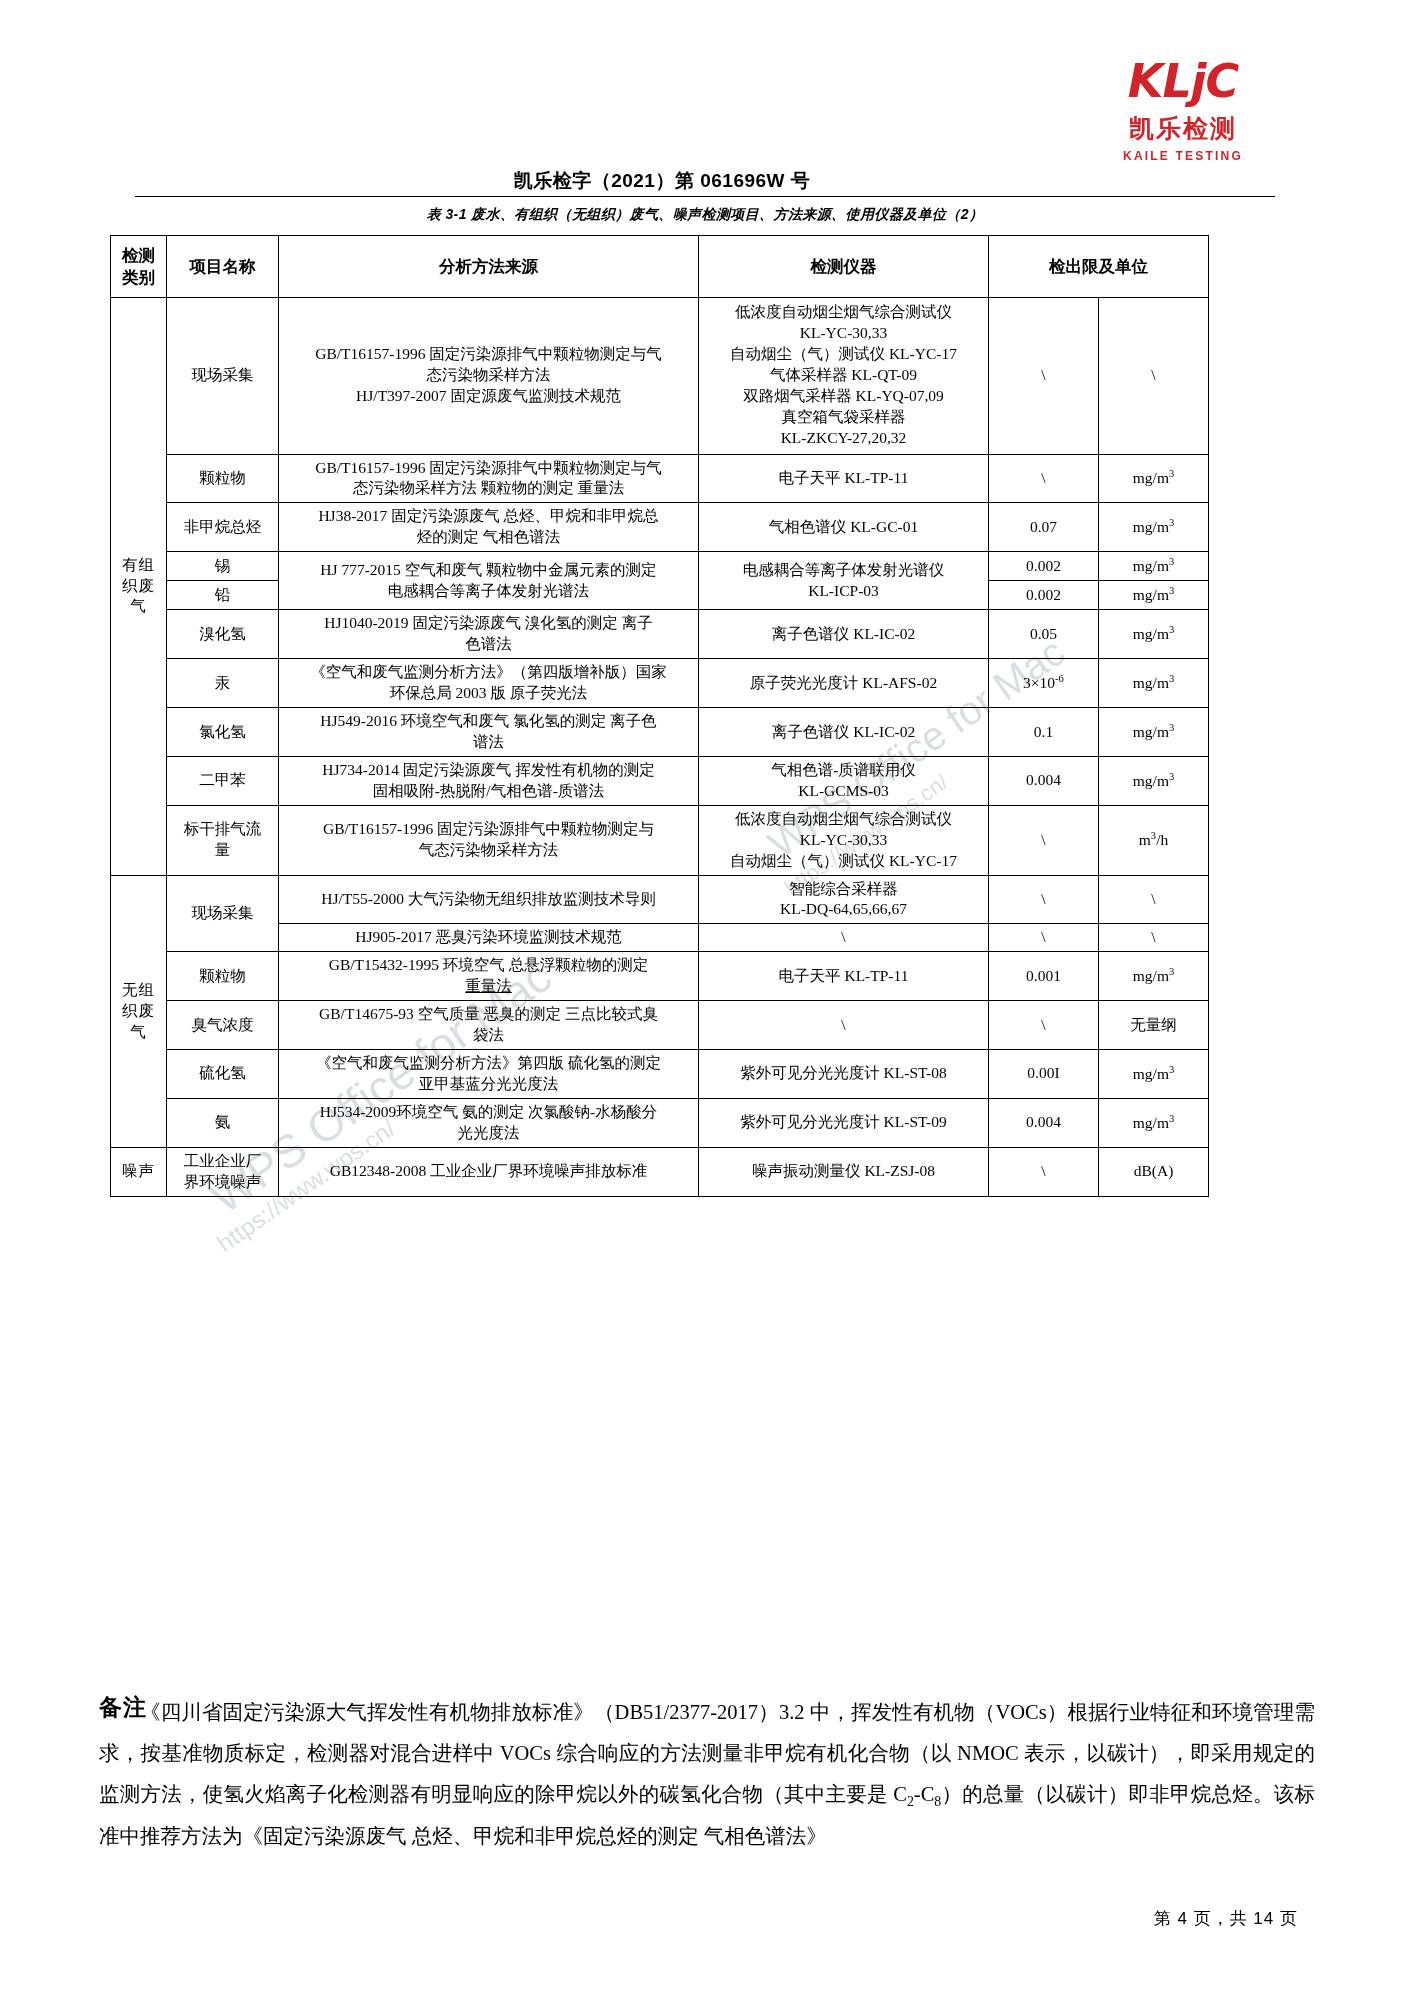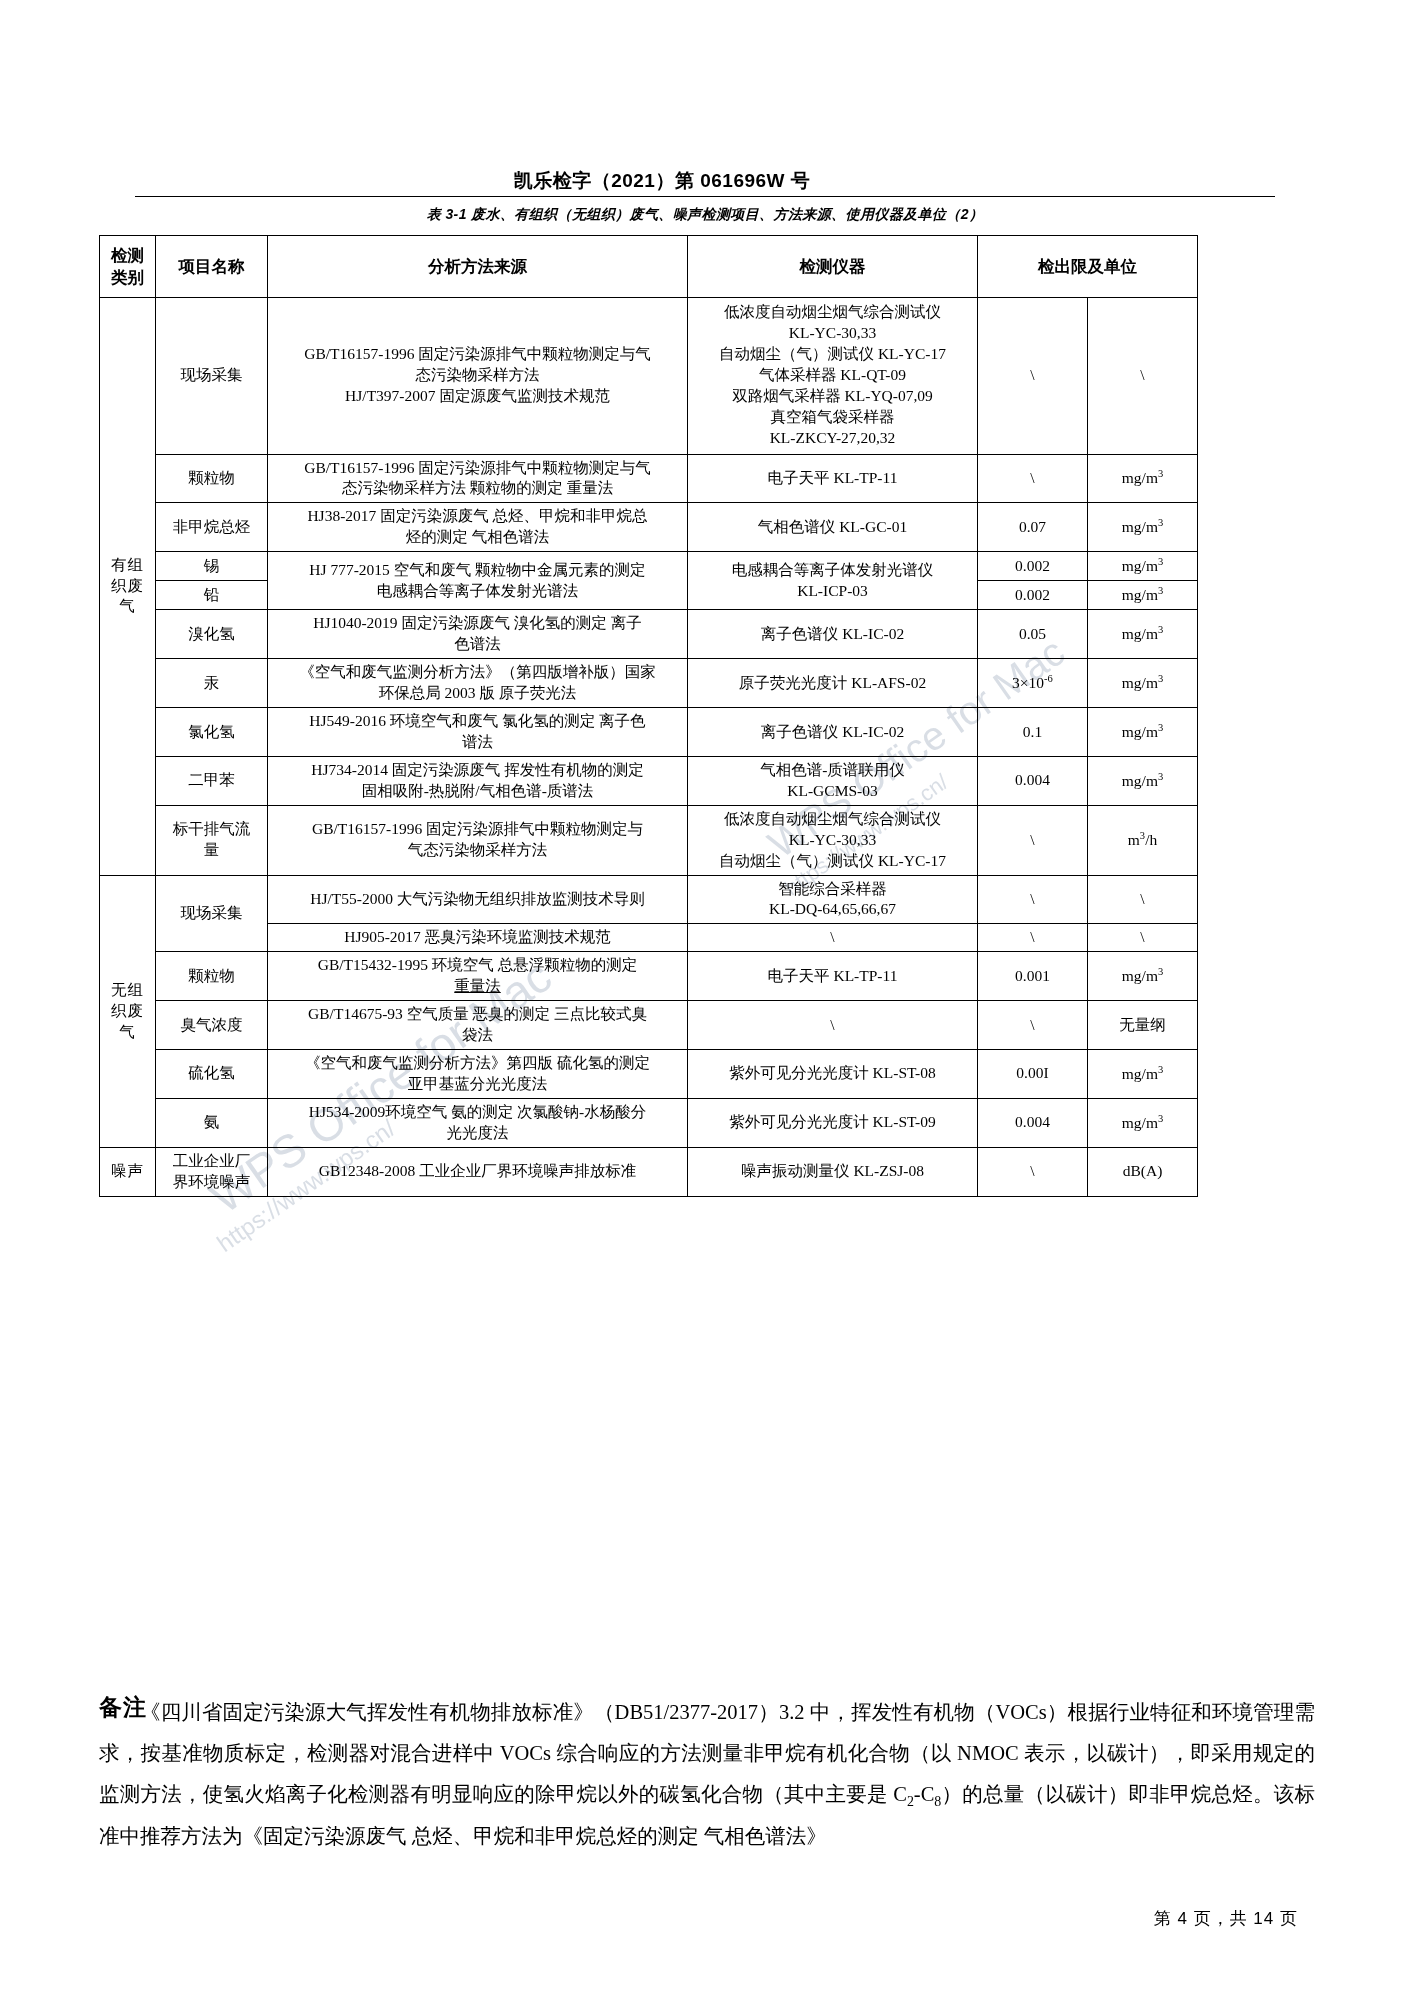--- a/index.html
+++ b/index.html
@@ -86,21 +86,21 @@
     font-size: 14px;
     font-weight: 700;
     letter-spacing: 0.4px;
     font-style: italic;
   }
 
   
   table.main {
     position: absolute;
     top: 235px;
-    left: 99px;
+    left: 110px;
     width: 1007px;
     border-collapse: collapse;
     table-layout: fixed;
   }
   table.main td, table.main th {
     border: 1px solid #000;
     padding: 3px 4px;
     text-align: center;
     vertical-align: middle;
     font-size: 15.5px;
@@ -206,20 +206,25 @@
 </head>
 <body>
 
 <div class="page">
 
   <div class="wm wm3">WPS Office for Mac</div>
   <div class="wm wm4">https://www.wps.cn/</div>
   <div class="wm wm1">WPS Office for Mac</div>
   <div class="wm wm2">https://www.wps.cn/</div>
 
+  <div class="logo-block">
+    <div class="logo-mark">KLjC</div>
+    <div class="logo-cn">凯乐检测</div>
+    <div class="logo-en">KAILE TESTING</div>
+  </div>
 
   <div class="report-no">凯乐检字（2021）第 061696W 号</div>
   <div class="rule"></div>
 
   <div class="table-caption">表 3-1    废水、有组织（无组织）废气、噪声检测项目、方法来源、使用仪器及单位（2）</div>
 
   <table class="main">
     <colgroup>
       <col class="c-cat">
         <col class="c-item">

